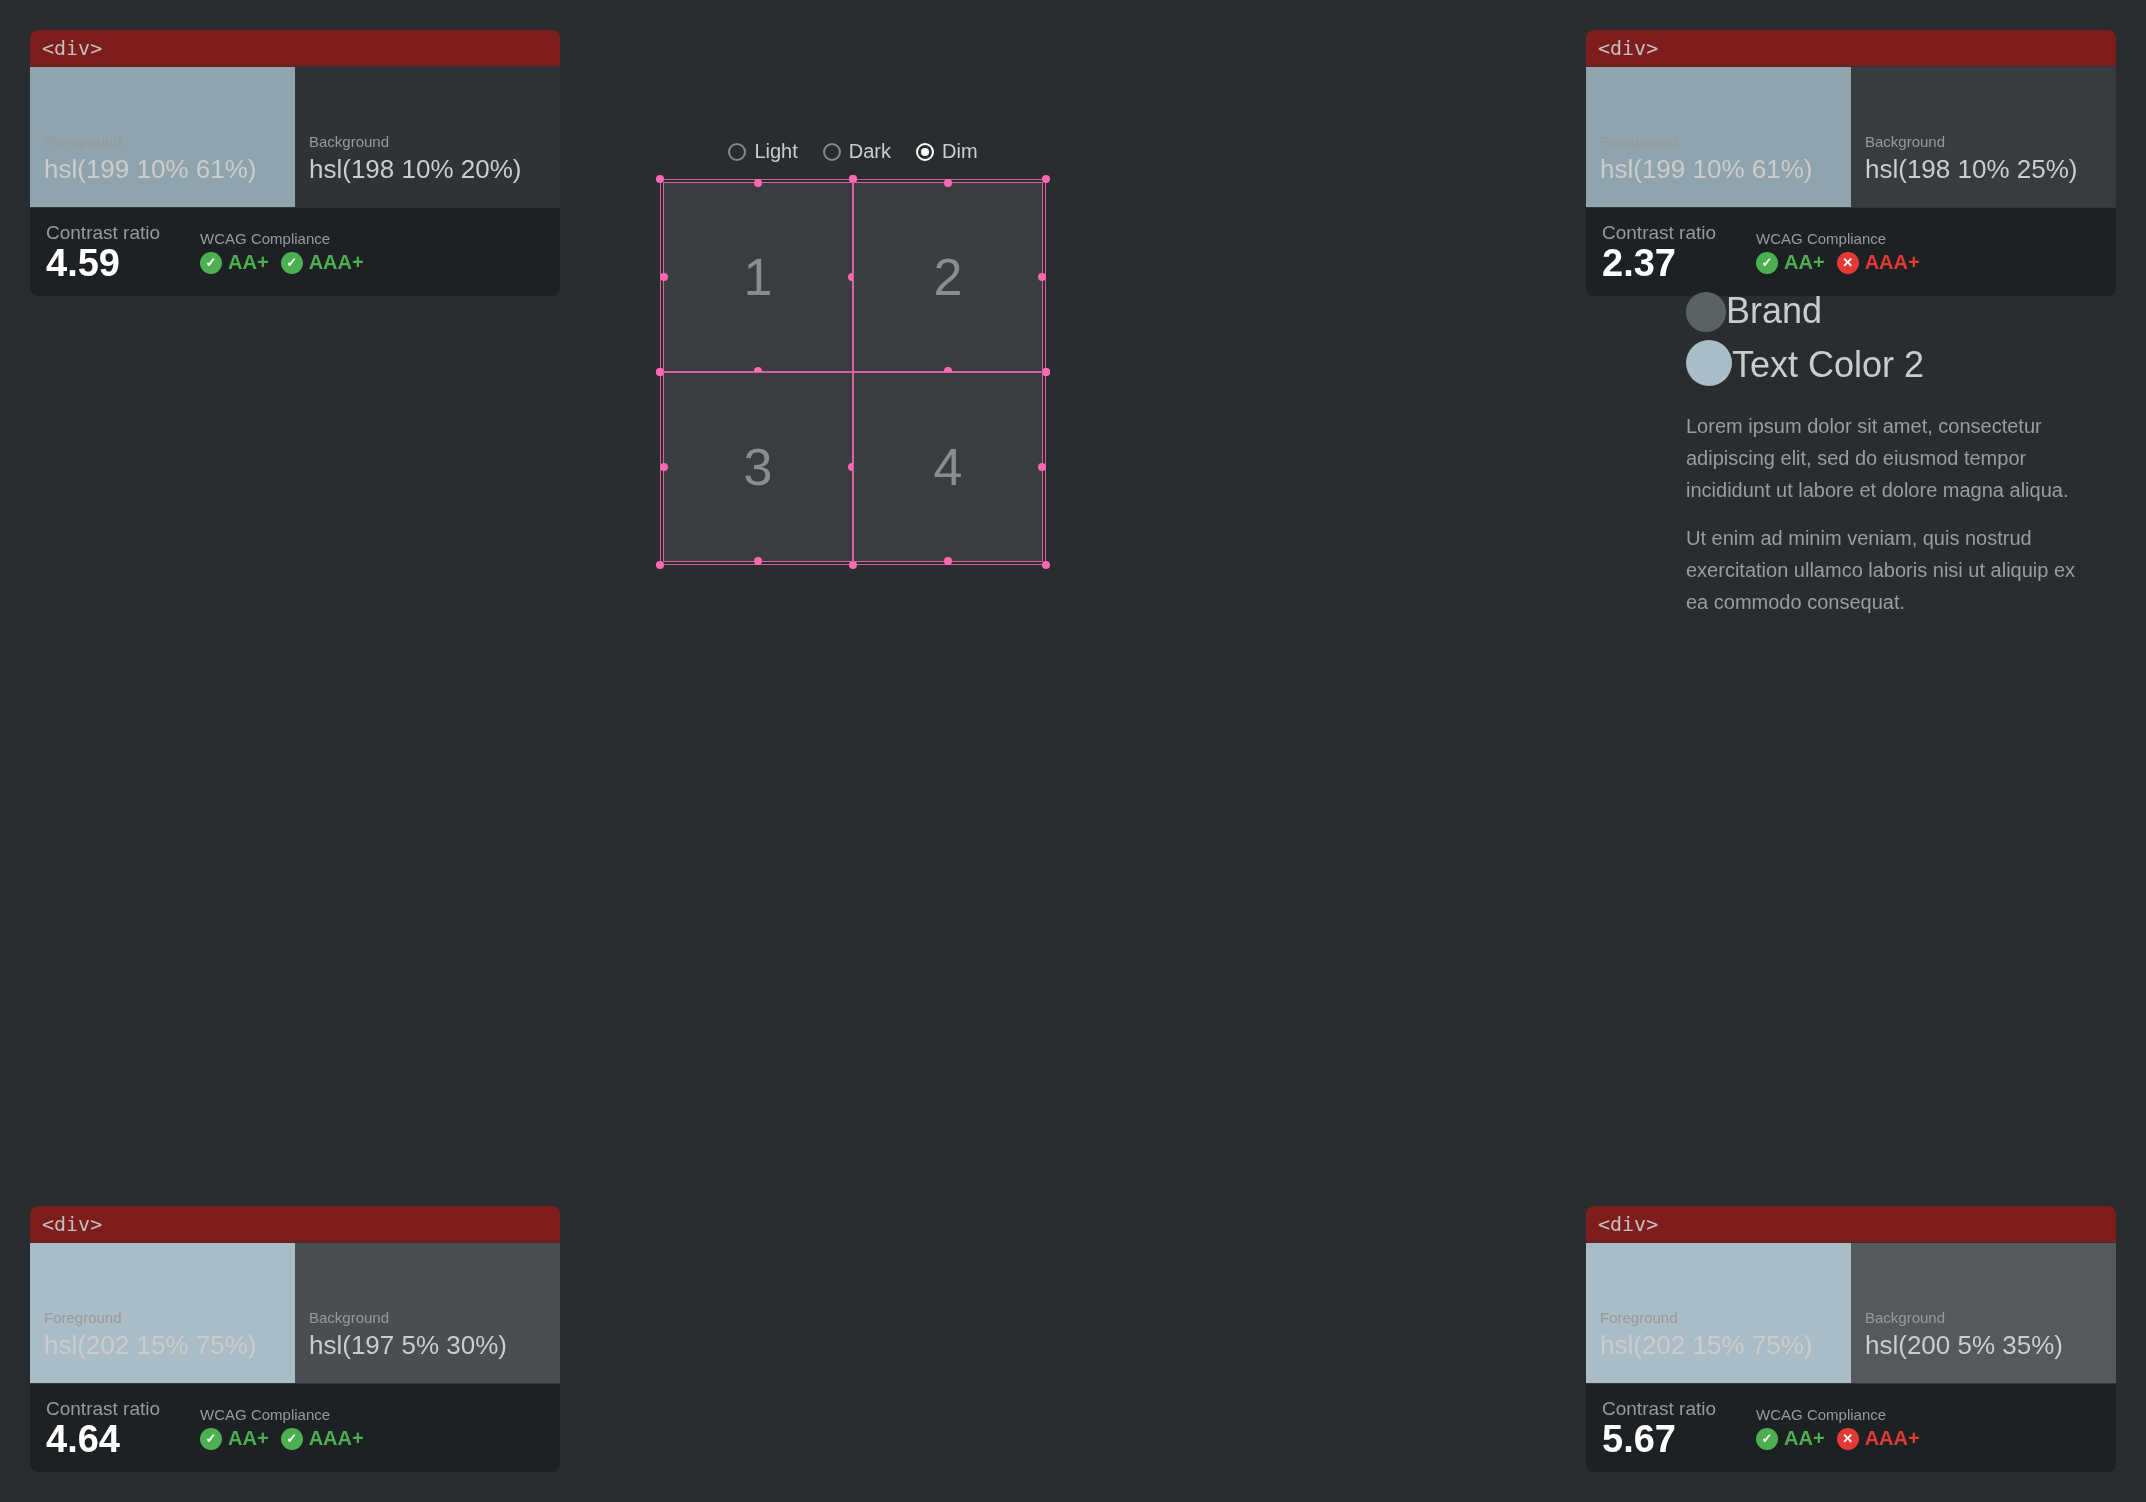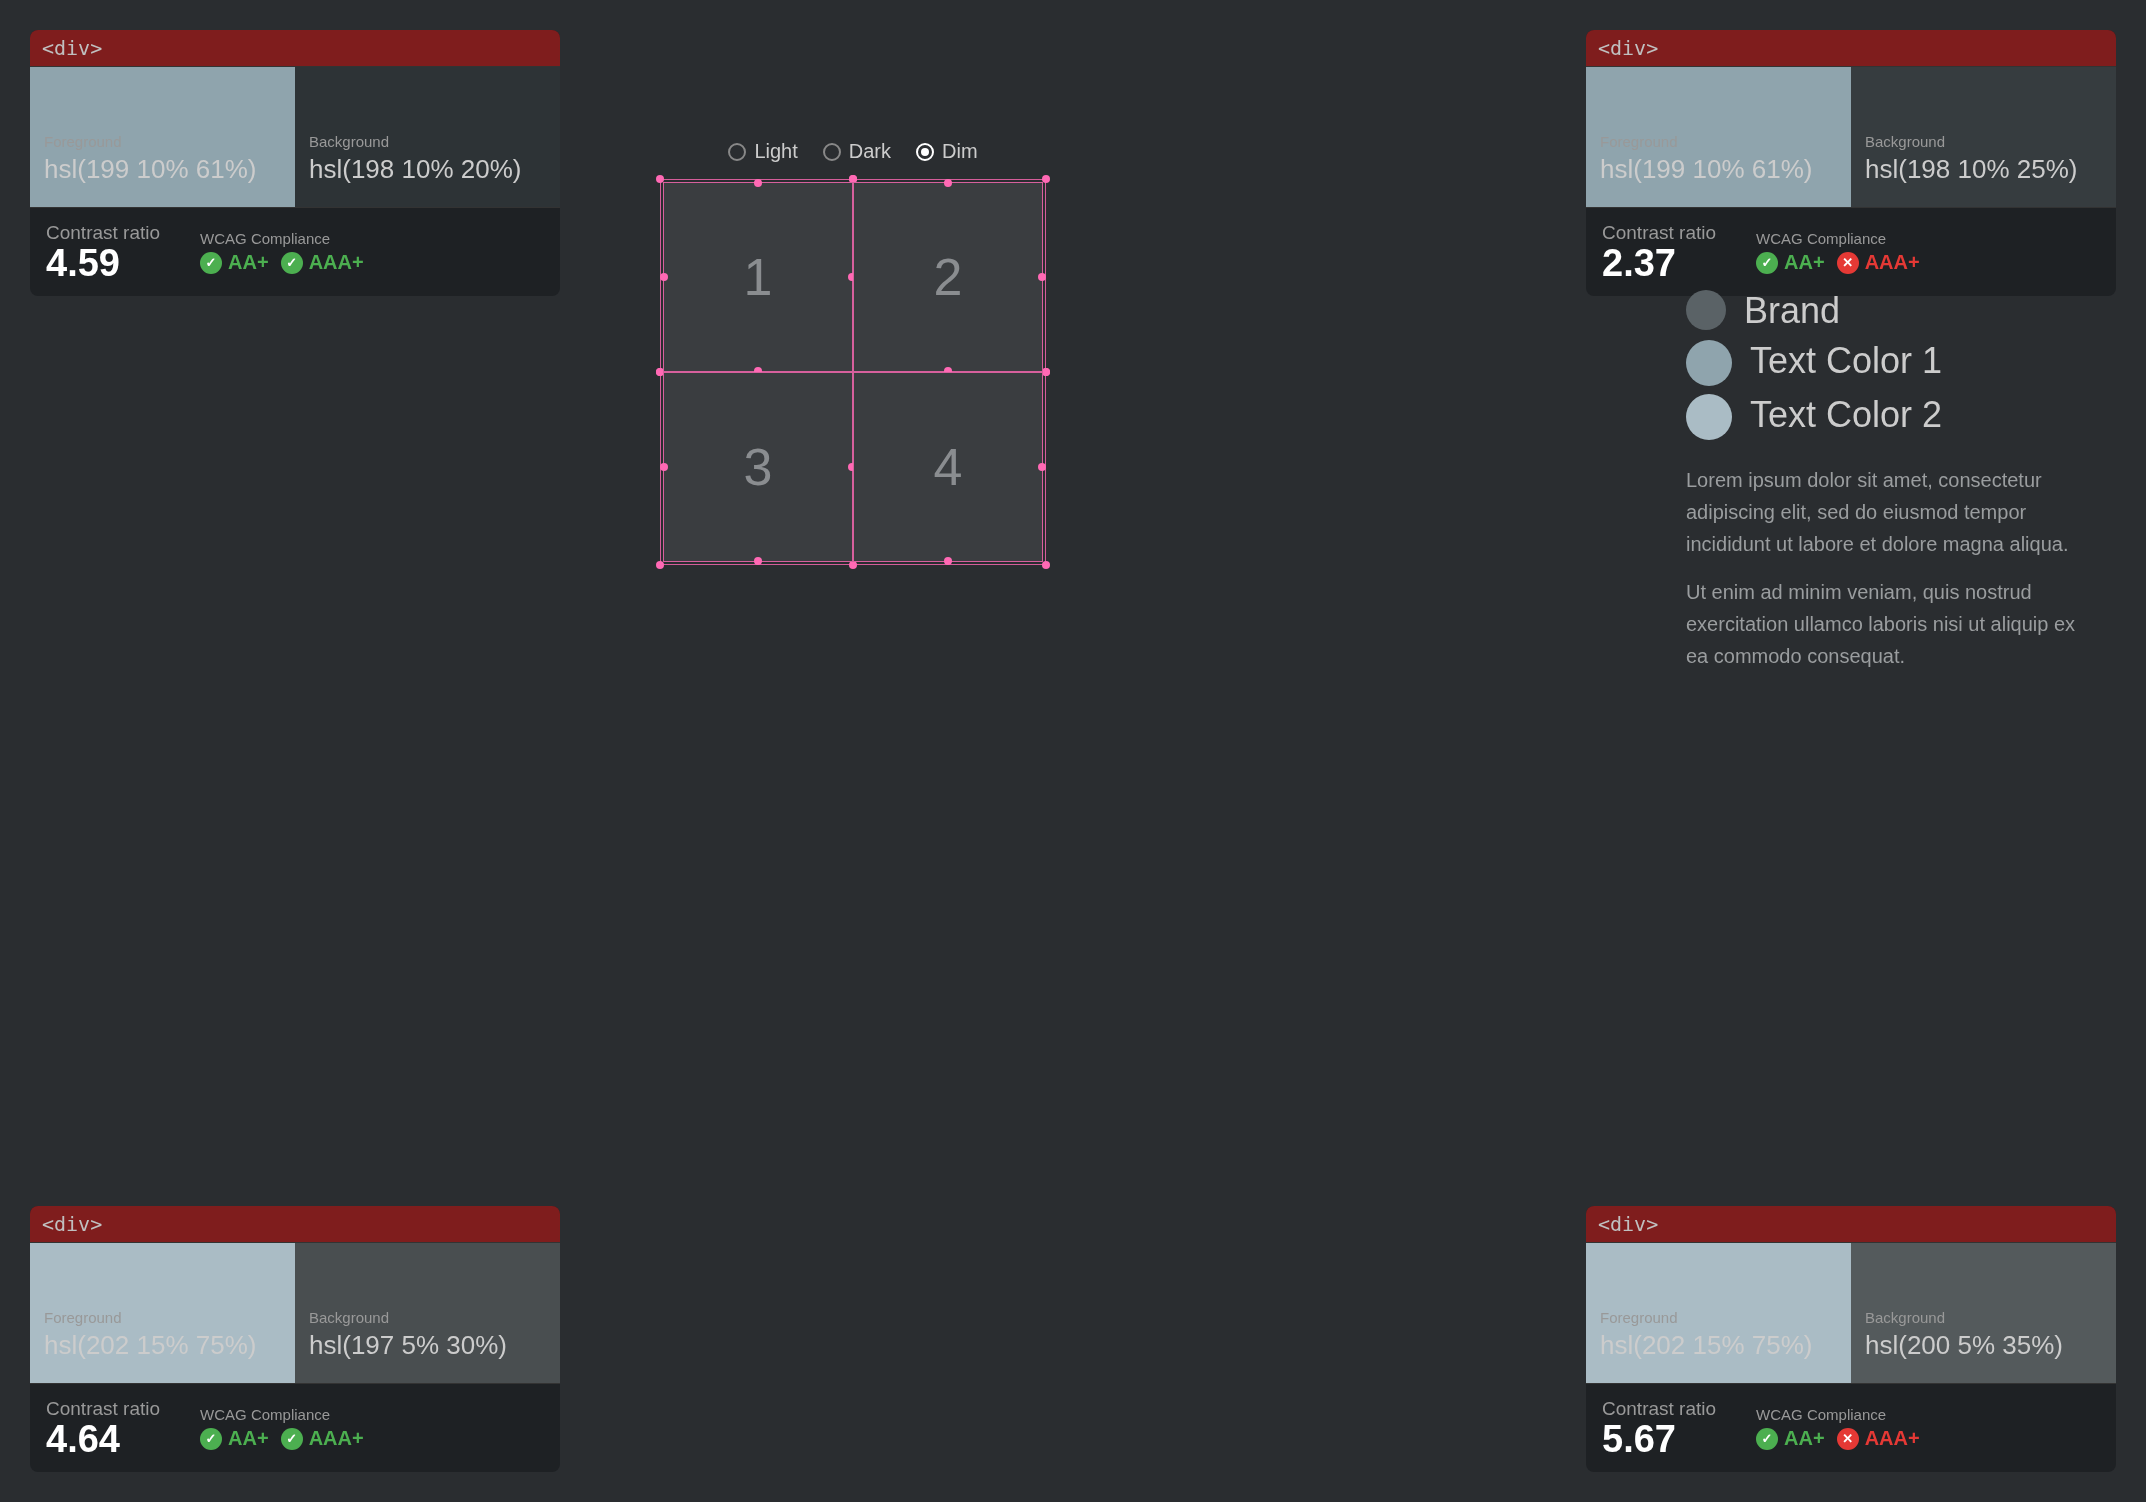--- a/index.html
+++ b/index.html
@@ -189,22 +189,21 @@
     
     .right-panel {
       position: absolute;
       right: 60px;
       top: 290px;
       width: 400px;
     }
 
     .legend-item {
       display: flex;
-      align-items: flex-start;
-      gap: 18px;
+      align-items: flex-end;
       margin-bottom: 8px;
     }
 
     .legend-circle {
       width: 36px;
       height: 36px;
       border-radius: 50%;
       flex-shrink: 0;
     }
 
@@ -427,24 +426,20 @@
   </div>
 </div>
 
 <div class="right-panel">
   <div style="margin-bottom: 24px;">
     <div class="legend-item">
       <div class="legend-circle" style="background: #5a6266; width:40px; height:40px;"></div>
       <span class="legend-label">Brand</span>
     </div>
     <div class="legend-item">
-      <div class="legend-circle" style="background: #8fa4ad; width:46px; height:46px;"></div>
-      <span class="legend-label">Text Color 1</span>
-    </div>
-    <div class="legend-item">
       <div class="legend-circle" style="background: #aabcc5; width:46px; height:46px;"></div>
       <span class="legend-label">Text Color 2</span>
     </div>
   </div>
 
   <div class="lorem-text">
     <p>Lorem ipsum dolor sit amet, consectetur adipiscing elit, sed do eiusmod tempor incididunt ut labore et dolore magna aliqua.</p>
     <p>Ut enim ad minim veniam, quis nostrud exercitation ullamco laboris nisi ut aliquip ex ea commodo consequat.</p>
   </div>
 </div>

